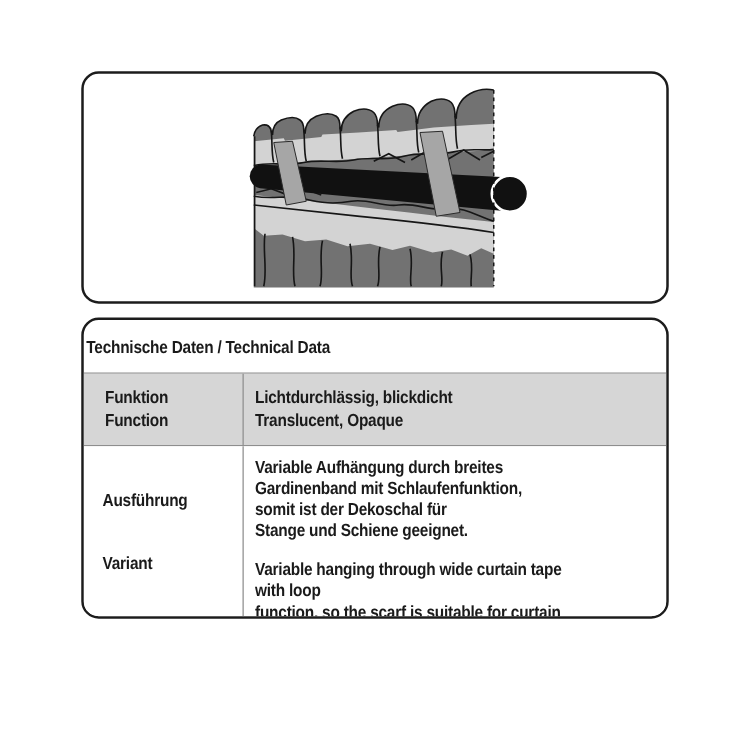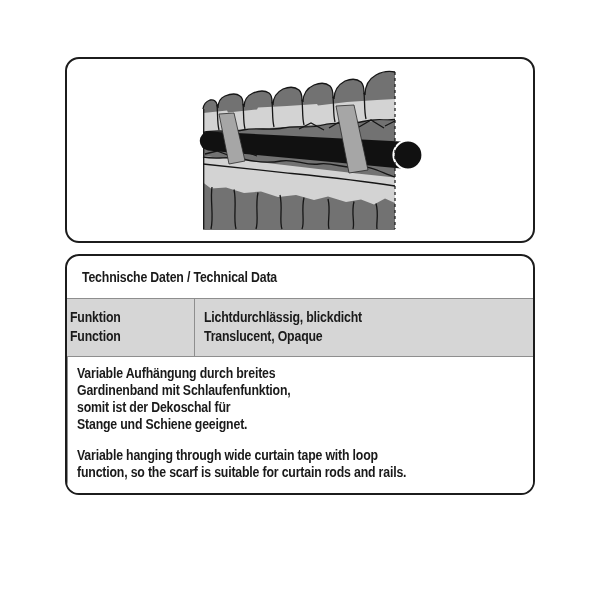--- a/index.html
+++ b/index.html
@@ -10,31 +10,31 @@
   .panel{
     position:absolute;left:65px;width:470px;box-sizing:border-box;
     border:2px solid #1c1c1c;border-radius:14px;background:#fff;
   }
   #panel-illustration{top:57px;height:186px;}
   #panel-illustration svg{position:absolute;left:0;top:0;}
   #panel-table{top:254px;height:241px;overflow:hidden;}
 
   
   .t-header{
-    height:42px;display:flex;align-items:center;padding-left:15px;
+    height:42px;display:flex;align-items:center;padding-left:2px;
     border-bottom:1px solid #8e8e8e;
   }
   .cond{
     font-weight:700;font-size:14px;line-height:19px;letter-spacing:-0.2px;
     transform:scaleX(.88);transform-origin:0 50%;white-space:pre-line;
   }
   .t-row{display:flex;box-sizing:border-box;}
   .t-row1{height:58px;background:#d6d6d6;border-bottom:1px solid #8e8e8e;}
   .t-row2{height:136px;background:#ffffff;}
-  .t-label{width:127px;box-sizing:border-box;padding:9px 0 0 3px;position:relative;}
+  .t-label{width:127px;box-sizing:border-box;padding:9px 0 0 17px;position:relative;}
   .t-value{flex:1;box-sizing:border-box;border-left:1px solid #8e8e8e;padding:8px 20px 0 9px;}
   .t-row1 .t-label,.t-row1 .t-value{padding-top:9px;}
   .lbl-abs-1{position:absolute;left:15px;top:34px;}
   .lbl-abs-2{position:absolute;left:15px;top:84px;}
   .val-block{transform-origin:0 0;line-height:17px;}
   .val-en{margin-top:14px;}
 </style>
 </head>
 <body>
 
@@ -111,20 +111,24 @@
       <div class="cond">Funktion</div>
       <div class="cond">Function</div>
     </div>
     <div class="t-value">
       <div class="cond">Lichtdurchlässig, blickdicht</div>
       <div class="cond">Translucent, Opaque</div>
     </div>
   </div>
 
   <div class="t-row t-row2">
+    <div class="t-label">
+      <div class="cond lbl-abs-1">Ausführung</div>
+      <div class="cond lbl-abs-2">Variant</div>
+    </div>
     <div class="t-value">
       <div class="cond val-block">Variable Aufhängung durch breites
 Gardinenband mit Schlaufenfunktion,
 somit ist der Dekoschal für
 Stange und Schiene geeignet.</div>
       <div class="cond val-block val-en">Variable hanging through wide curtain tape with loop
 function, so the scarf is suitable for curtain rods and rails.</div>
     </div>
   </div>
 </div>

